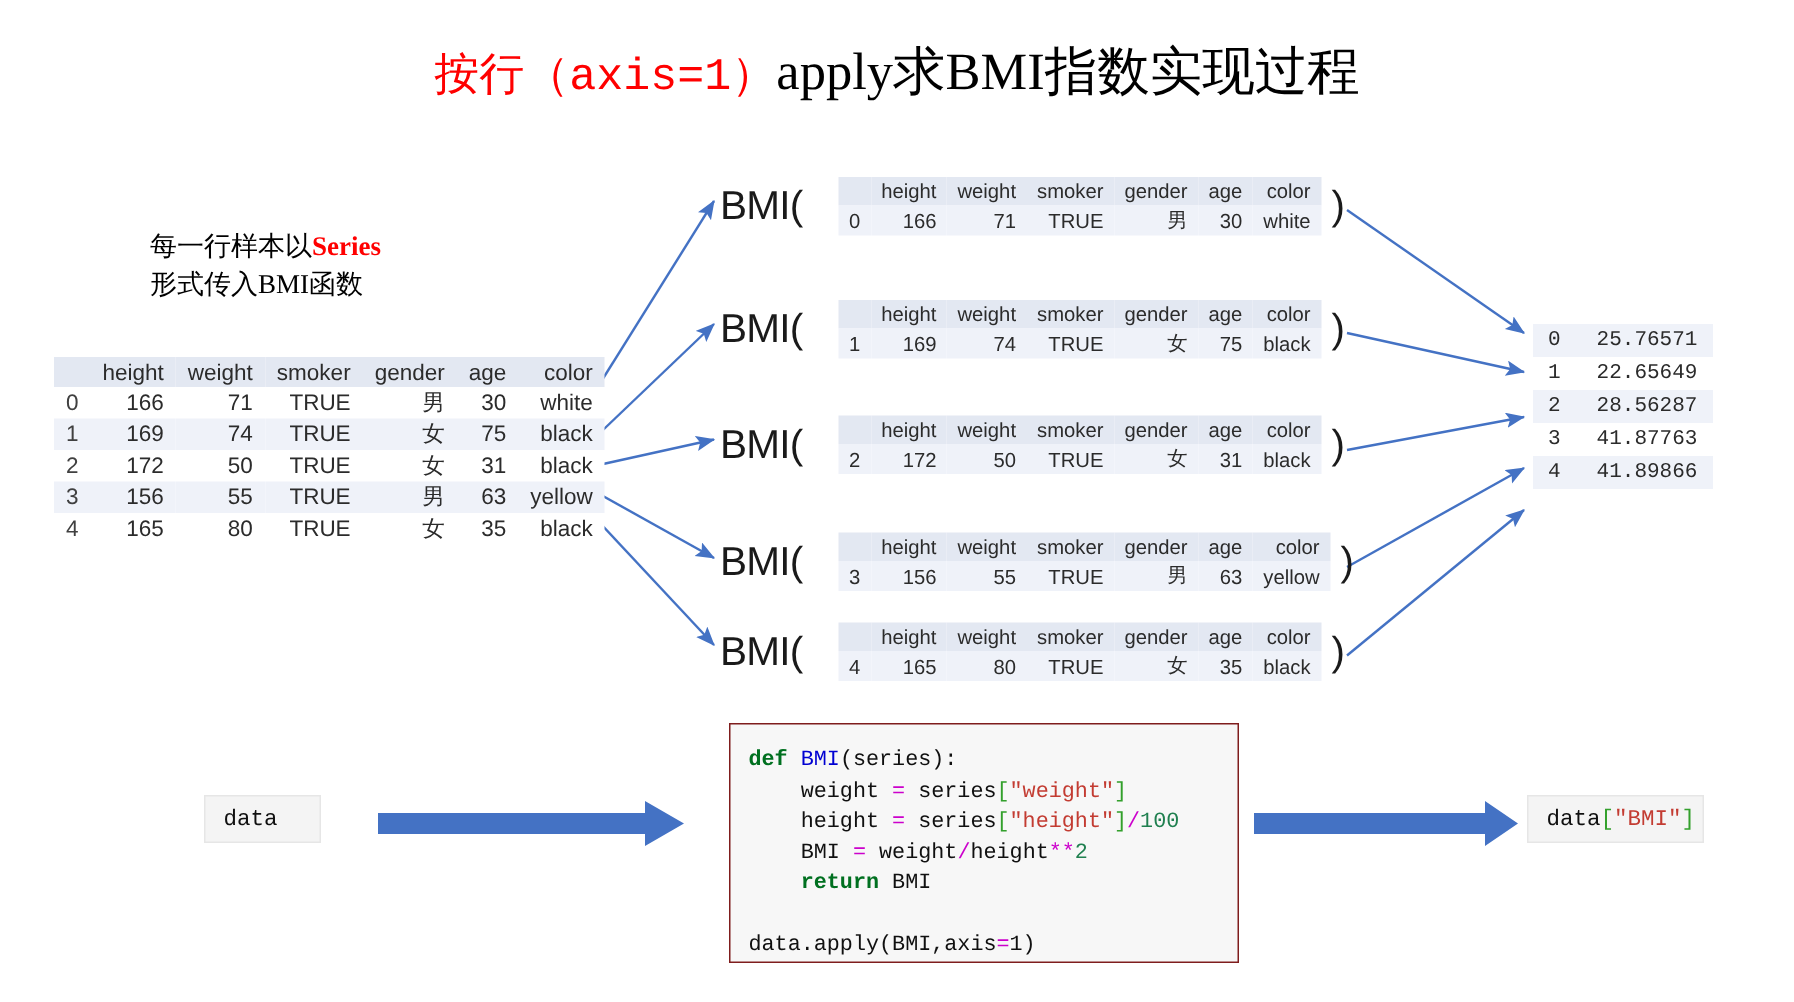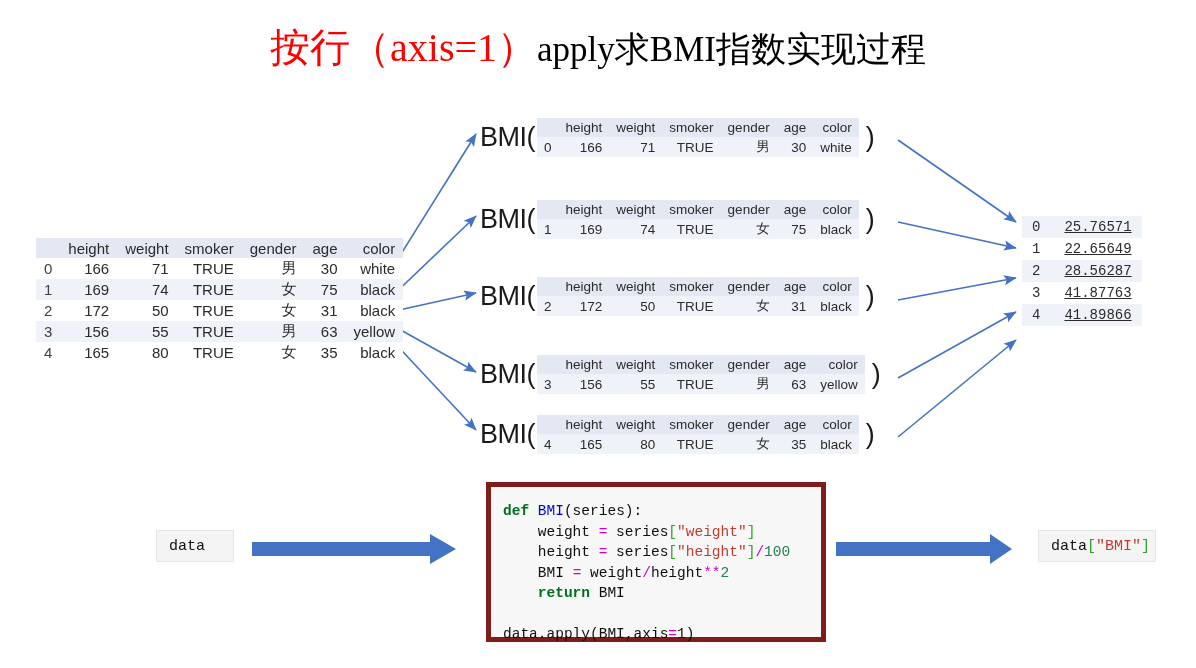--- a/index.html
+++ b/index.html
@@ -17,21 +17,21 @@
   #title{
     left:0;top:26px;width:1196px;
     text-align:center;
     font-family:"Liberation Serif", serif;
     font-size:35px;
     line-height:44px;
     white-space:nowrap;
     color:#000;
   }
   #title .red{color:#FF0000;}
-  #title .mono{font-family:Liberation Serif, serif;font-size:40px;}
+  #title .mono{font-family:Liberation Mono, monospace;font-size:30px;}
 
   
   #note{
     left:100px;top:152px;width:300px;
     font-family:"Liberation Serif", serif;
     font-size:18px;
     line-height:25px;
     color:#000;
   }
   #note .hl{color:#FF0000;font-weight:bold;font-family:"Liberation Serif",serif;}
@@ -58,42 +58,42 @@
   #main-table table.pd td,#main-table table.pd th{padding:1px 8px;height:18px;}
   #main-table .idx{color:#404040;}
 
   
   .bmi-row{position:absolute;display:flex;align-items:center;}
   .bmi-lbl{
     font-family:"Liberation Sans", sans-serif;
     font-size:27px;
     color:#1a1a1a;
     letter-spacing:-0.5px;
-    margin-right:2px;
+    margin-right:24px;
   }
   .paren{
     font-family:"Liberation Sans", sans-serif;
     font-size:27px;
     color:#1a1a1a;
     margin-left:7px;
   }
   .mini table.pd{font-size:13.5px;}
   .mini table.pd td,.mini table.pd th{padding:1px 7px;height:17px;}
 
   
   #res-table{left:1022px;top:216px;}
   #res-table table.pd{font-family:"Liberation Mono", monospace;font-size:14px;}
   #res-table table.pd td{padding:3px 10px;text-align:center;}
-  #res-table table.pd td.v{text-align:left;padding-left:14px;text-decoration:underline;}
+  #res-table table.pd td.v{text-align:left;padding-left:14px;}
 
   
   #code{
     left:486px;top:482px;width:340px;height:160px;
     background:#F7F7F7;
-    border:5px solid #7f1d1d;
+    border:1px solid #7f1d1d;
     font-family:"Liberation Mono", monospace;
     font-size:14.5px;
     line-height:20.5px;
     color:#101010;
     padding:14px 0 0 12px;
     box-sizing:border-box;
     white-space:pre;
   }
   .k{color:#007020;font-weight:bold;}      
   .fn{color:#0000D2;}                      
@@ -106,34 +106,34 @@
   
   .valbox{
     background:#F4F4F4;
     border:1px solid #E6E6E6;
     font-family:"Liberation Mono", monospace;
     font-size:15px;
     color:#101010;
     padding:8px 12px;
     white-space:nowrap;
     box-sizing:border-box;
-    margin-left:20px;
   }
   #data-box{left:136px;top:530px;width:78px;height:32px;line-height:16px;}
   #out-box{left:1018px;top:530px;width:118px;height:32px;line-height:16px;}
 
   svg.overlay{position:absolute;left:0;top:0;width:1196px;height:668px;pointer-events:none;}
 </style>
 </head>
 <body>
 
 <div id="stage">
 
   <div id="title" class="abs"><span class="red mono">按行（axis=1）</span><span>apply求BMI指数实现过程</span></div>
 
+  <div id="note" class="abs"><span>每一行样本以</span><span class="hl">Series</span><br><span>形式传入BMI函数</span></div>
 
   <svg class="overlay">
     <defs>
       <marker id="ah" markerWidth="9" markerHeight="9" refX="7.5" refY="3.2" orient="auto">
         <path d="M0,0 L8,3.2 L0,6.4 L1.6,3.2 Z" fill="#4472C4"></path>
       </marker>
     </defs>
     <g stroke="#4472C4" stroke-width="1.6" fill="none" marker-end="url(#ah)">
 
       <line x1="386" y1="278" x2="476" y2="134"></line>

